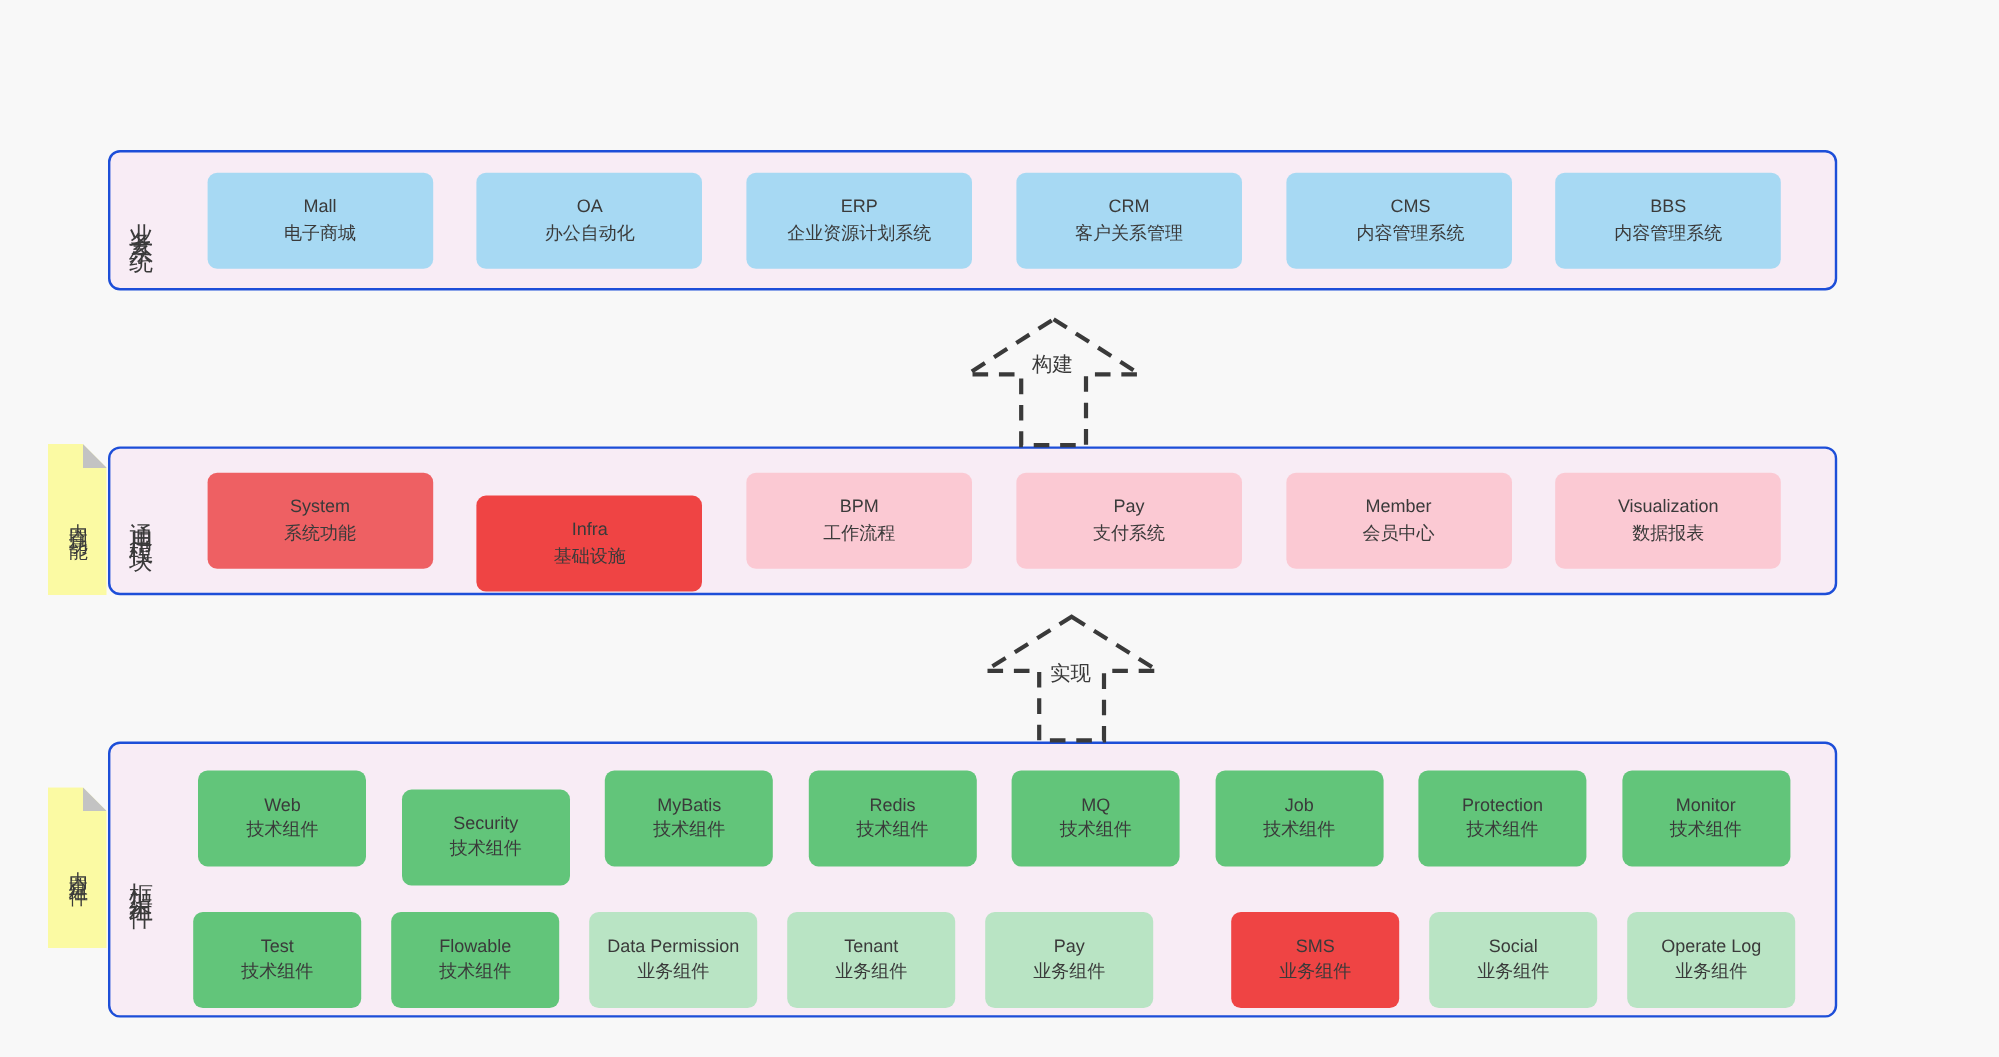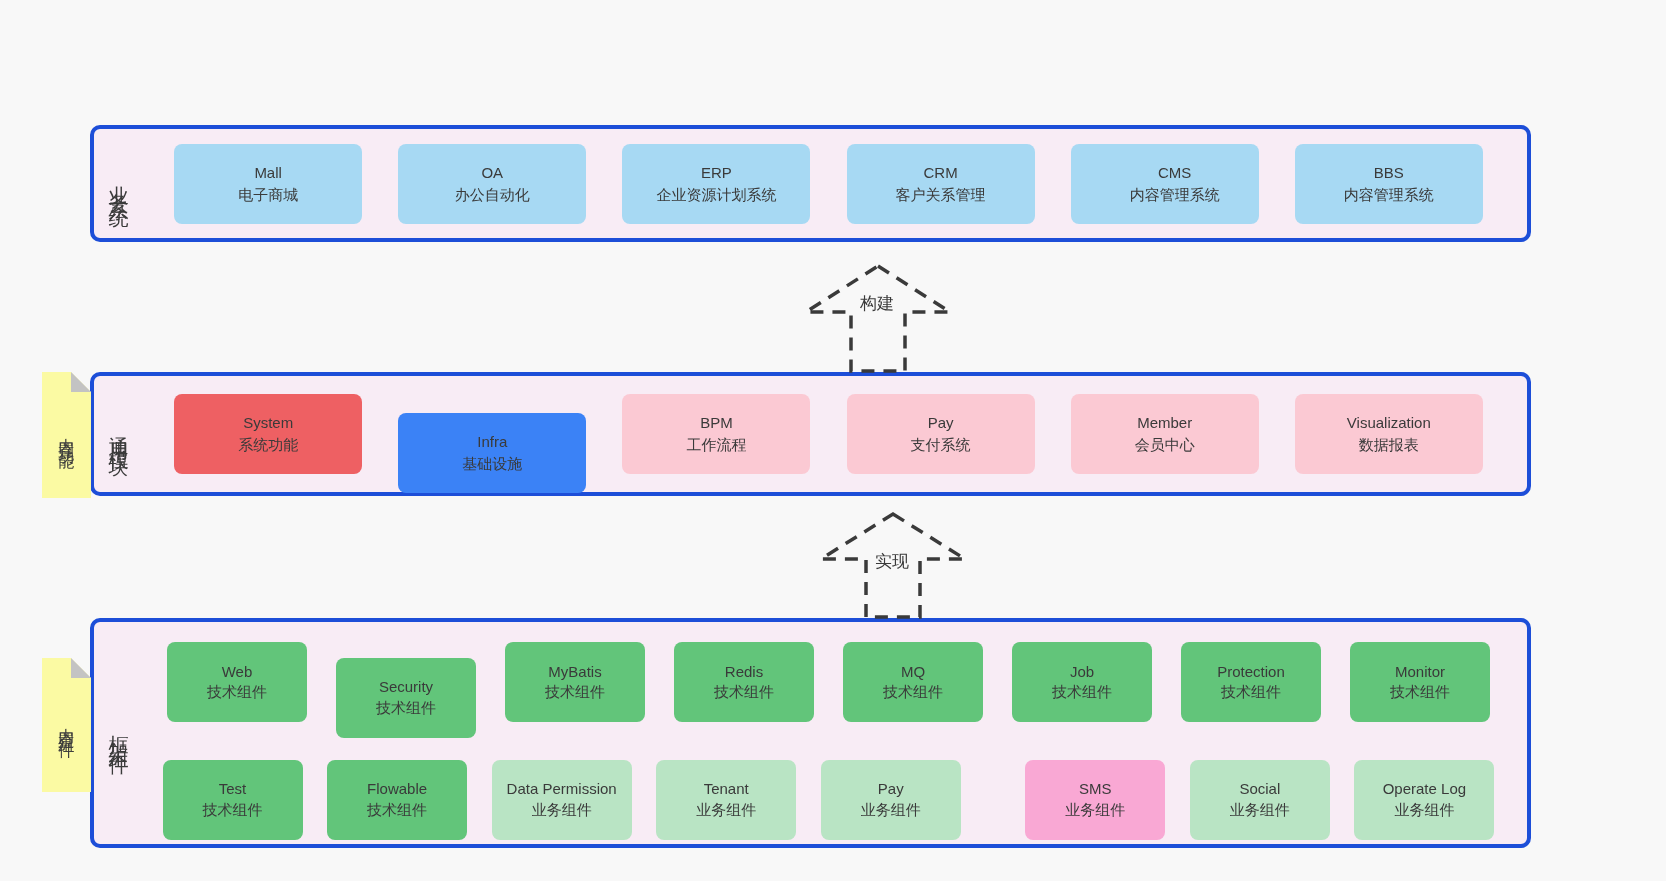--- a/index.html
+++ b/index.html
@@ -14,21 +14,21 @@
     height: 881px;
     background: #f8f8f8;
     overflow: hidden;
     color: #3a3a3a;
   }
   .layer {
     position: absolute;
     left: 90px;
     width: 1441px;
     background: #f8ecf5;
-    border: 4px solid #1d4ed8;
+    border: 2px solid #1d4ed8;
     border-radius: 10px;
     box-sizing: border-box;
     display: flex;
     align-items: stretch;
   }
   #layer-0 { top: 125px; height: 117px; }
   #layer-1 { top: 372px; height: 124px; }
   #layer-2 { top: 618px; height: 230px; }
 
   .layer-label {
@@ -172,21 +172,21 @@
       <div class="sticky-fold"></div>
       <div class="sticky-text">内置功能</div>
     </aside>
     <div class="layer-label">通用模块</div>
     <div class="rows">
         <div class="row">
           <div class="box" style="background: rgb(238, 96, 99);">
             <div class="box-name">System</div>
             <div class="box-sub">系统功能</div>
           </div>
-          <div class="box" style="background: #3b82f6; margin-top: 38px;">
+          <div class="box" style="background: #ef4444; margin-top: 38px;">
             <div class="box-name">Infra</div>
             <div class="box-sub">基础设施</div>
           </div>
           <div class="box" style="background: rgb(251, 201, 211);">
             <div class="box-name">BPM</div>
             <div class="box-sub">工作流程</div>
           </div>
           <div class="box" style="background: rgb(251, 201, 211);">
             <div class="box-name">Pay</div>
             <div class="box-sub">支付系统</div>
@@ -259,21 +259,21 @@
             <div class="box-sub">业务组件</div>
           </div>
           <div class="box" style="background: rgb(185, 228, 196);">
             <div class="box-name">Tenant</div>
             <div class="box-sub">业务组件</div>
           </div>
           <div class="box" style="background: rgb(185, 228, 196);">
             <div class="box-name">Pay</div>
             <div class="box-sub">业务组件</div>
           </div>
-          <div class="box" style="background: #f9a8d4; margin-left: 40px;">
+          <div class="box" style="background: #ef4444; margin-left: 40px;">
             <div class="box-name">SMS</div>
             <div class="box-sub">业务组件</div>
           </div>
           <div class="box" style="background: rgb(185, 228, 196);">
             <div class="box-name">Social</div>
             <div class="box-sub">业务组件</div>
           </div>
           <div class="box" style="background: rgb(185, 228, 196);">
             <div class="box-name">Operate Log</div>
             <div class="box-sub">业务组件</div>

